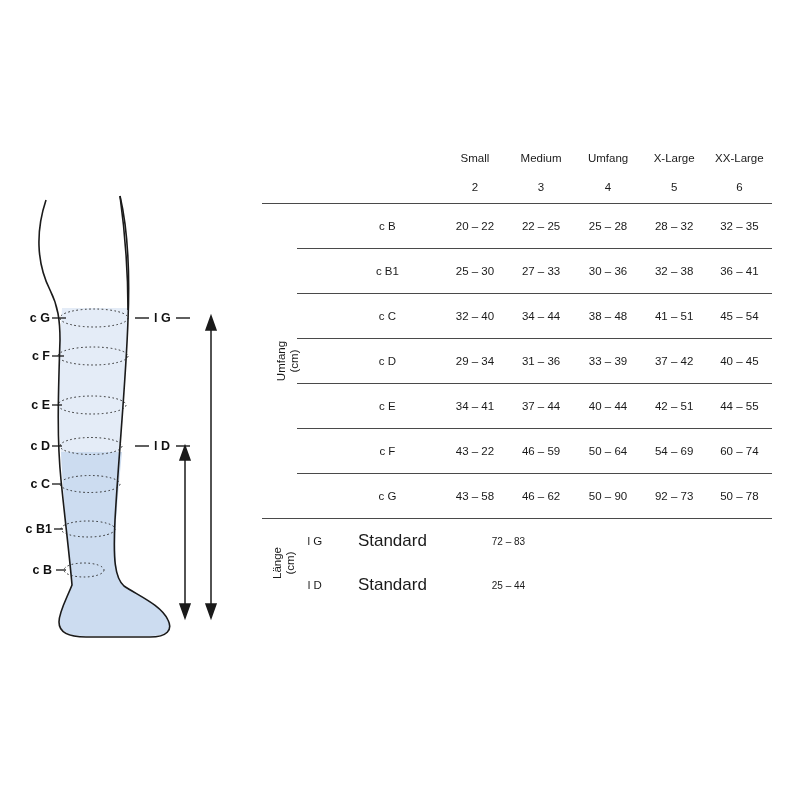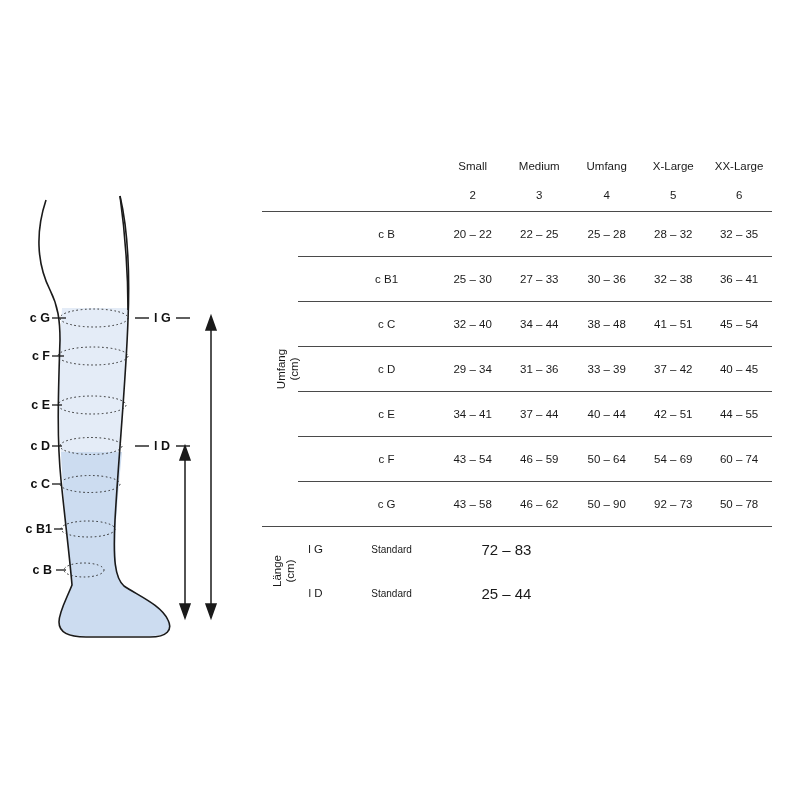--- a/index.html
+++ b/index.html
@@ -44,21 +44,20 @@
   #table-wrap {
     position: absolute;
     left: 262px;
     top: 150px;
     width: 520px;
   }
   table.size-table {
     border-collapse: collapse;
     width: 510px;
     font-size: 11.5px;
-    margin-top: 8px;
   }
   table.size-table td, table.size-table th {
     padding: 0;
     text-align: center;
     font-weight: normal;
     color: #1a1a1a;
   }
   .hdr-size {
     font-size: 11.5px;
     font-weight: bold;
@@ -100,26 +99,26 @@
     line-height: 1.15;
   }
   .len-rowhead-code {
     width: 40px;
     text-align: center;
     font-size: 11.5px;
   }
   .len-rowhead-name {
     width: 106px;
     text-align: left;
+    font-size: 17px;
+    padding-left: 10px !important;
+  }
+  .len-value {
+    text-align: center;
     font-size: 10px;
-    padding-left: 10px !important;
-  }
-  .len-value {
-    text-align: center;
-    font-size: 15px;
   }
 </style>
 </head>
 <body>
 
 <div id="diagram">
   <svg width="280" height="800" viewBox="0 0 280 800">
     <defs>
       <clipPath id="legclip">
         <path d="M 62 308
@@ -332,21 +331,21 @@
       <td class="data-cell">34 – 41</td>
       <td class="data-cell">37 – 44</td>
       <td class="data-cell">40 – 44</td>
       <td class="data-cell">42 – 51</td>
       <td class="data-cell">44 – 55</td>
     </tr>
 
     <tr class="row-line">
       <td></td>
       <td class="rowhead data-cell">c F</td>
-      <td class="data-cell">43 – 54</td>
+      <td class="data-cell">43 – 22</td>
       <td class="data-cell">46 – 59</td>
       <td class="data-cell">50 – 64</td>
       <td class="data-cell">54 – 69</td>
       <td class="data-cell">60 – 74</td>
     </tr>
 
     <tr class="row-line">
       <td></td>
       <td class="rowhead data-cell">c G</td>
       <td class="data-cell">43 – 58</td>

